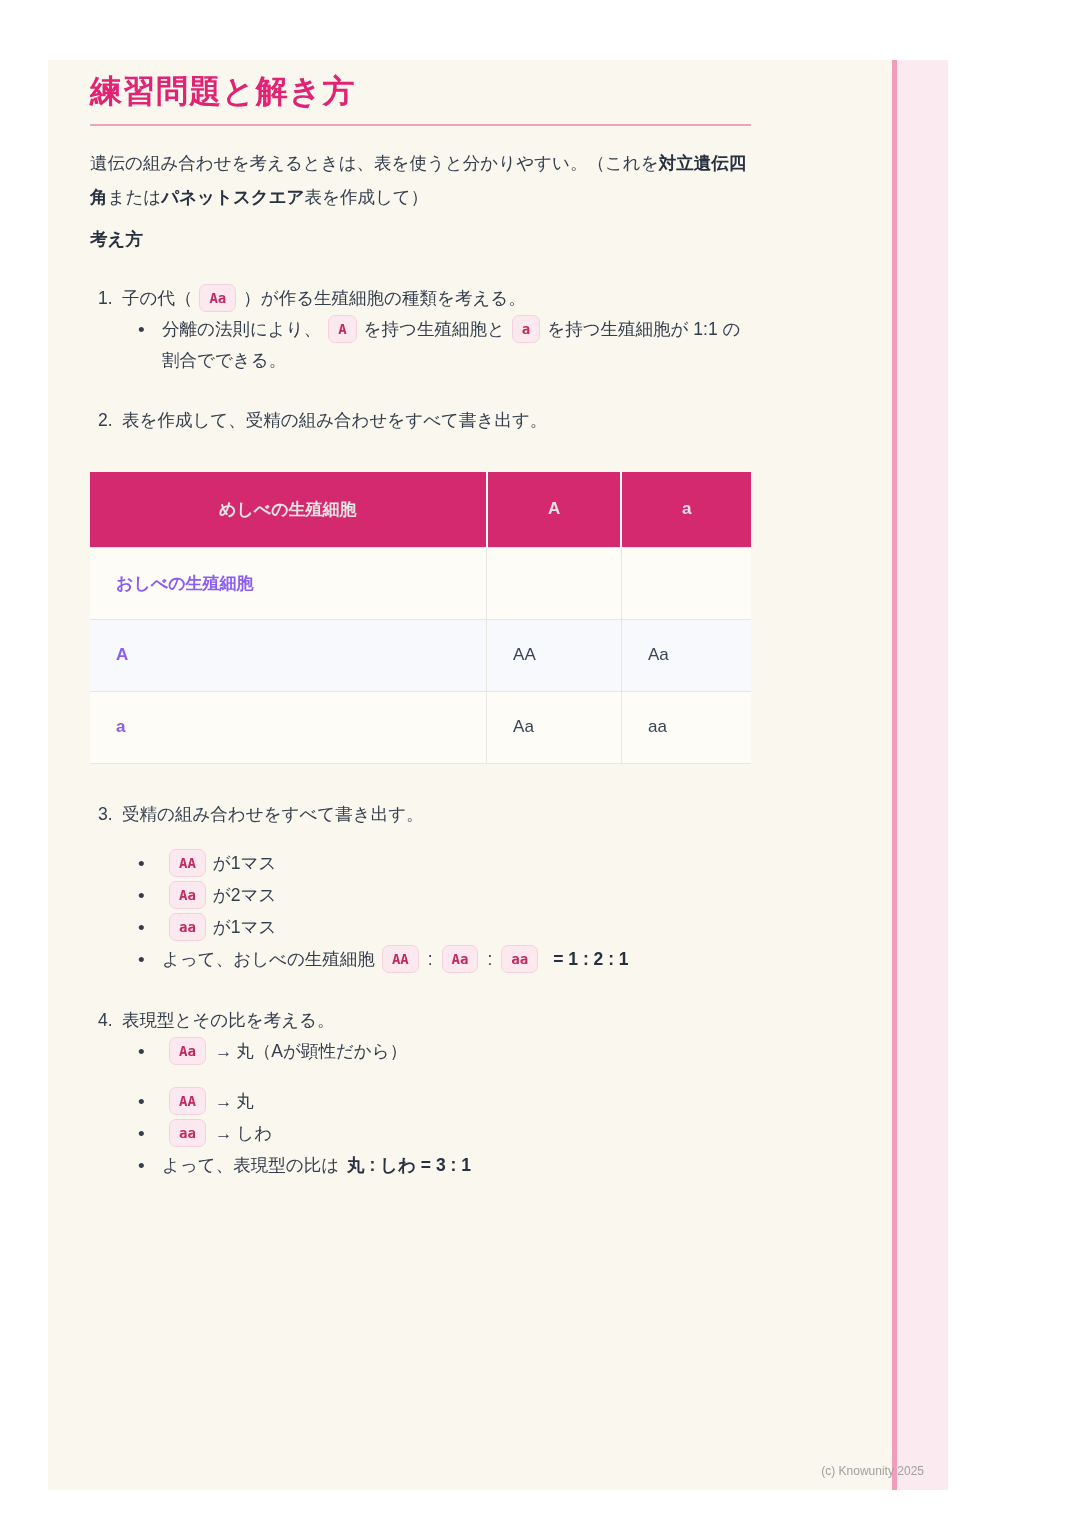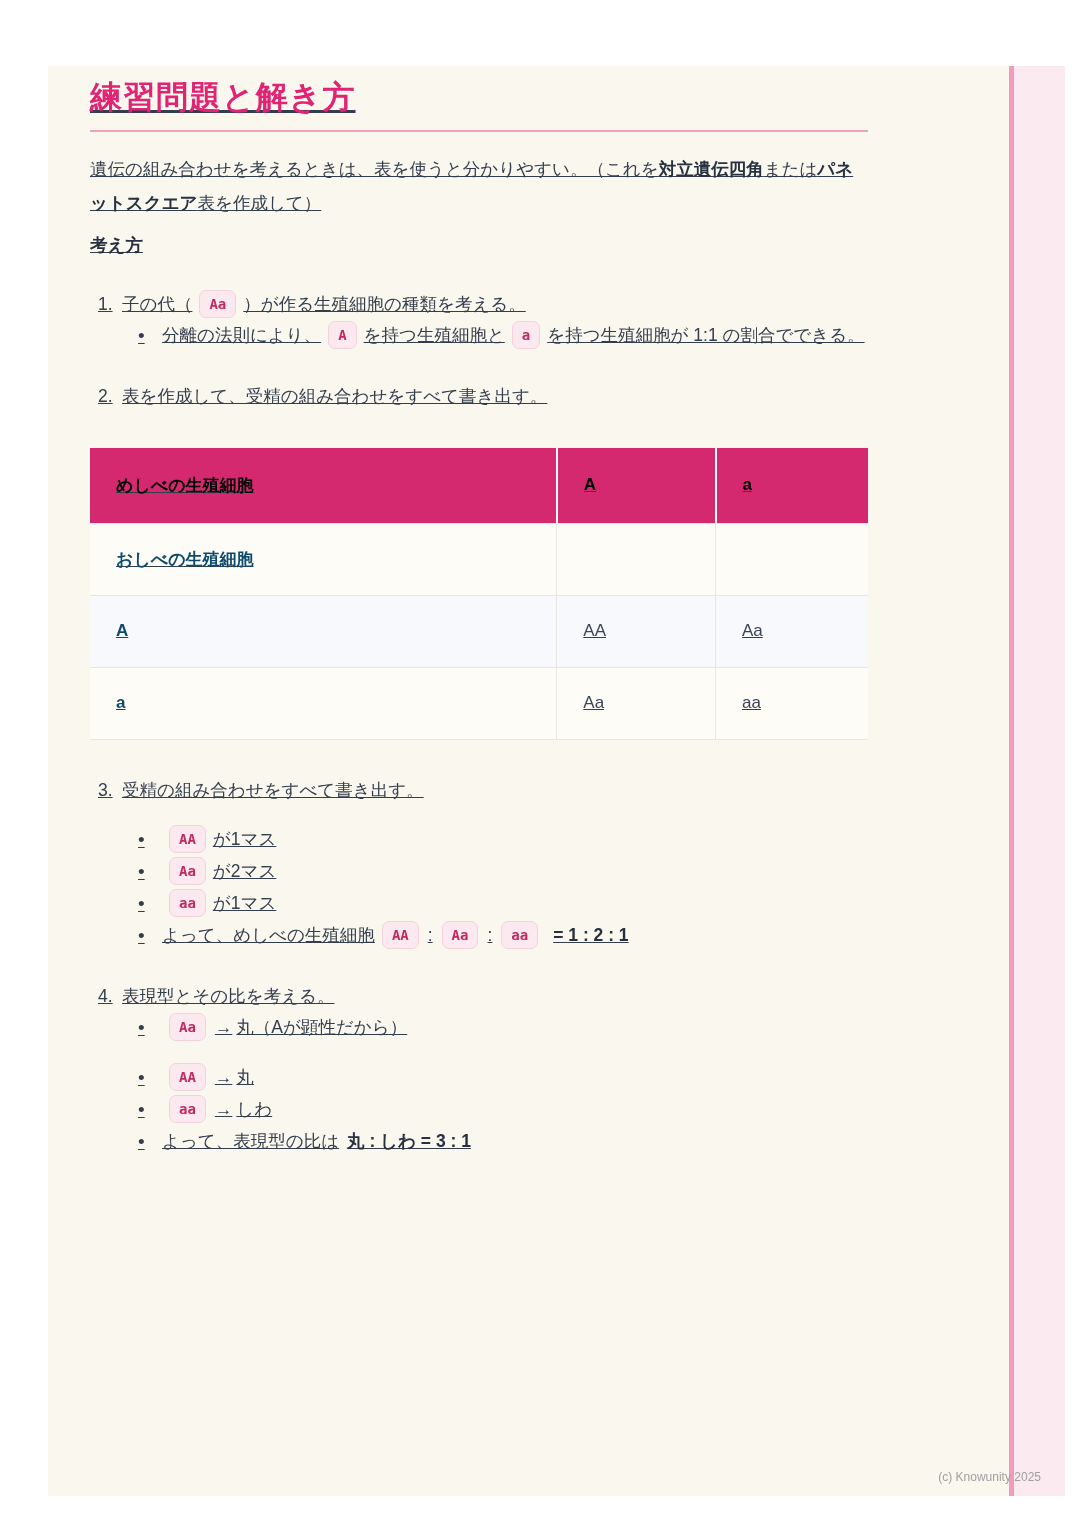--- a/index.html
+++ b/index.html
@@ -5,24 +5,23 @@
   * { box-sizing: border-box; margin: 0; padding: 0; }
   html, body {
     width: 1080px; height: 1528px;
     background: #ffffff;
     font-family: "Liberation Sans", "DejaVu Sans", sans-serif;
     color: #333e4c;
   }
   .canvas { position: relative; width: 1080px; height: 1528px; overflow: hidden; }
 
   .page {
-    position: absolute; left: 48px; top: 66px;
-    width: 1017px; height: 1430px;
+    position: absolute; left: 48px; top: 60px;
+    width: 900px; height: 1430px;
     background: #faf7ef;
-    text-decoration: underline;
   }
   .stripe {
     position: absolute; right: 0; top: 0;
     width: 56px; height: 100%;
     background: #fbeaf0;
     border-left: 5px solid #f09cba;
   }
   .content {
     position: relative;
     padding: 6px 197px 0 42px;
@@ -89,33 +88,33 @@
 
   table.ptable {
     width: 100%; border-collapse: collapse;
     margin-top: 36px;
     font-size: 17px;
   }
   .ptable col.c1 { width: 60%; }
   .ptable col.c2 { width: 20.4%; }
   .ptable col.c3 { width: 19.6%; }
   .ptable thead th {
-    background: #d4296f; color: #000000;
-    font-weight: 600; text-align: left;
+    background: #d4296f; color: #e5e5e5;
+    font-weight: 600; text-align: center;
     height: 75px; padding: 0 26px;
   }
   .ptable thead th + th { border-left: 2px solid #fdfcf7; }
   .ptable tbody td {
     height: 72px; padding: 0 26px;
     border-top: 1px solid #e7e6e1;
     color: #3a4454;
   }
   .ptable tbody td + td { border-left: 1px solid #e7e6e1; }
   .ptable tbody tr:last-child td { border-bottom: 1px solid #e7e6e1; }
-  .ptable tbody td:first-child { font-weight: 700; color: #0c4a6e; }
+  .ptable tbody td:first-child { font-weight: 700; color: #8b5cf6; }
   .ptable tbody tr.warm { background: #fdfcf7; }
   .ptable tbody tr.cool { background: #f7f9fc; }
 
   .footer {
     position: absolute; right: 24px; bottom: 12px;
     font-size: 12px; color: #a0a0a0;
     z-index: 2;
   }
 </style>
 </head>
@@ -198,21 +197,21 @@
           <div class="uli">
             <span class="blt"></span>
             <div class="uli-body"><code class="badge">Aa</code><span>が2マス</span></div>
           </div>
           <div class="uli">
             <span class="blt"></span>
             <div class="uli-body"><code class="badge">aa</code><span>が1マス</span></div>
           </div>
           <div class="uli">
             <span class="blt"></span>
-            <div class="uli-body"><span>よって、めしべの生殖細胞</span><code class="badge">AA</code><span class="sep">:</span><code class="badge">Aa</code><span class="sep">:</span><code class="badge">aa</code><strong class="result">= 1 : 2 : 1</strong></div>
+            <div class="uli-body"><span>よって、おしべの生殖細胞</span><code class="badge">AA</code><span class="sep">:</span><code class="badge">Aa</code><span class="sep">:</span><code class="badge">aa</code><strong class="result">= 1 : 2 : 1</strong></div>
           </div>
         </div>
       </div>
 
       <div class="oli">
         <span class="num">4.</span>
         <div class="li-body">
           <span>表現型とその比を考える。</span>
 
           <div class="uli">

